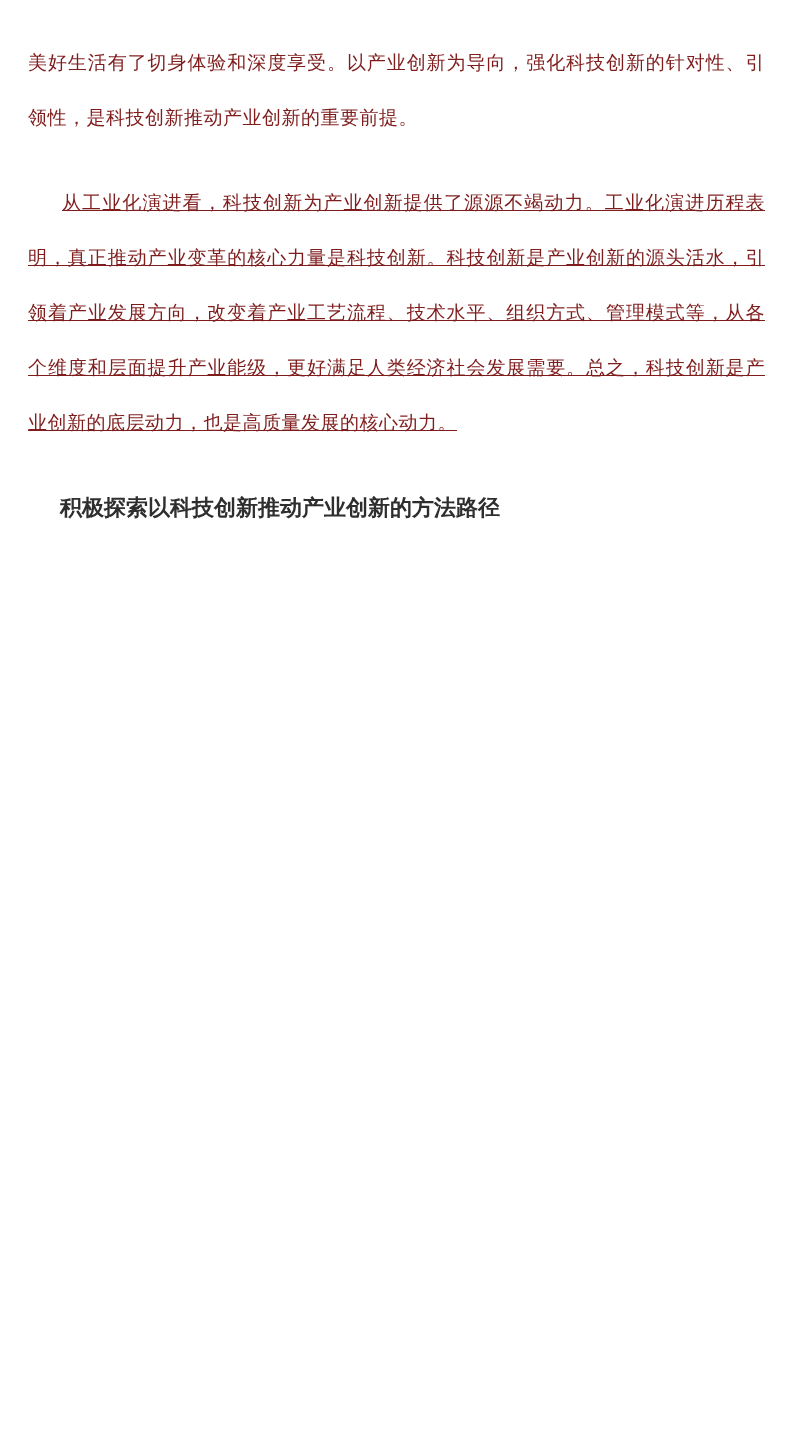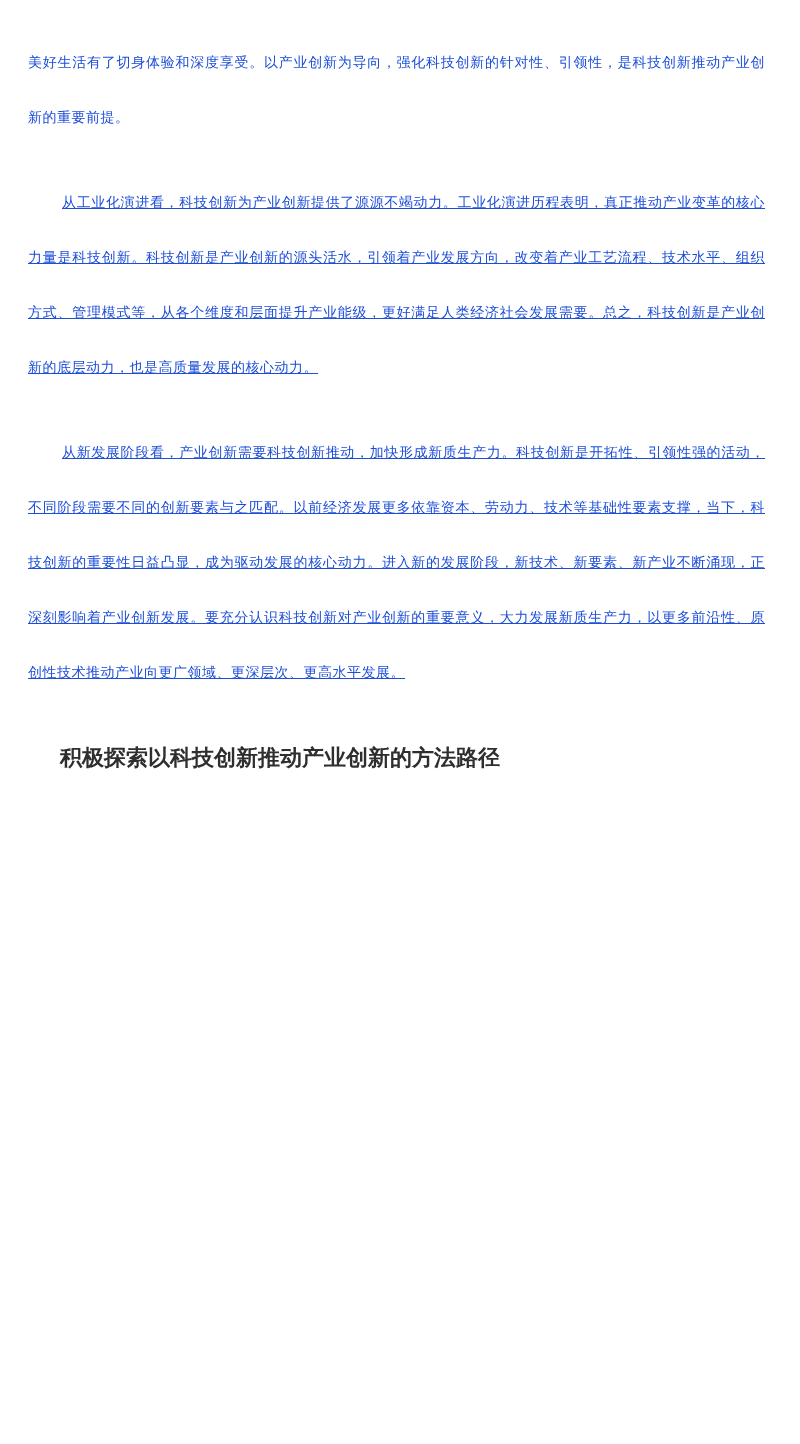--- a/index.html
+++ b/index.html
@@ -15,23 +15,23 @@
   }
   .doc-page {
     box-sizing: border-box;
     width: 800px;
     height: 1444px;
     padding: 35px 27px 0 28px;
     background: #ffffff;
   }
   .body-para {
     margin: 0 8px 30px 0;
-    font-size: 14px;
+    font-size: 19px;
     line-height: 55px;
-    color: #1d4ed8;
+    color: #7f1d1d;
     text-align: justify;
     letter-spacing: 0.5px;
   }
   .body-para.indent {
     text-indent: 34px;
     text-decoration: underline;
   }
   .section-heading {
     margin: 10px 0 0 0;
     font-size: 22px;
@@ -45,17 +45,16 @@
 </head>
 <body>
 
 <div class="doc-page">
 
   <p class="body-para">美好生活有了切身体验和深度享受。以产业创新为导向，强化科技创新的针对性、引领性，是科技创新推动产业创新的重要前提。</p>
 
   <p class="body-para indent">从工业化演进看，科技创新为产业创新提供了源源不竭动力。工业化演进历程表明，真正推动产业变革的核心力量是科技创新。科技创新是产业创新的源头活水，引领着产业发展方向，改变着产业工艺流程、技术水平、组织方式、管理模式等，从各个维度和层面提升产业能级，更好满足人类经济社会发展需要。总之，科技创新是产业创新的底层动力，也是高质量发展的核心动力。</p>
 
 
-  <p class="body-para indent">从新发展阶段看，产业创新需要科技创新推动，加快形成新质生产力。科技创新是开拓性、引领性强的活动，不同阶段需要不同的创新要素与之匹配。以前经济发展更多依靠资本、劳动力、技术等基础性要素支撑，当下，科技创新的重要性日益凸显，成为驱动发展的核心动力。进入新的发展阶段，新技术、新要素、新产业不断涌现，正深刻影响着产业创新发展。要充分认识科技创新对产业创新的重要意义，大力发展新质生产力，以更多前沿性、原创性技术推动产业向更广领域、更深层次、更高水平发展。</p>
 
   <h3 class="section-heading">积极探索以科技创新推动产业创新的方法路径</h3>
 
 </div>
 
 </body></html>

